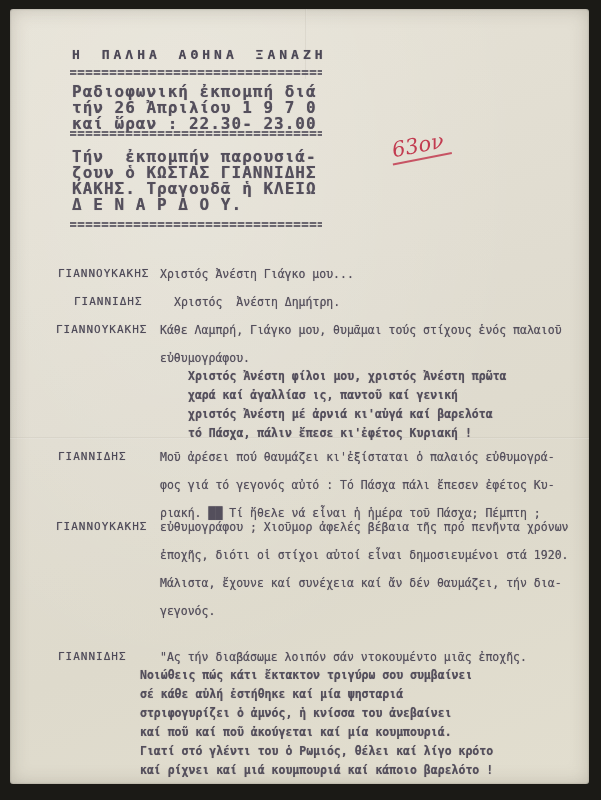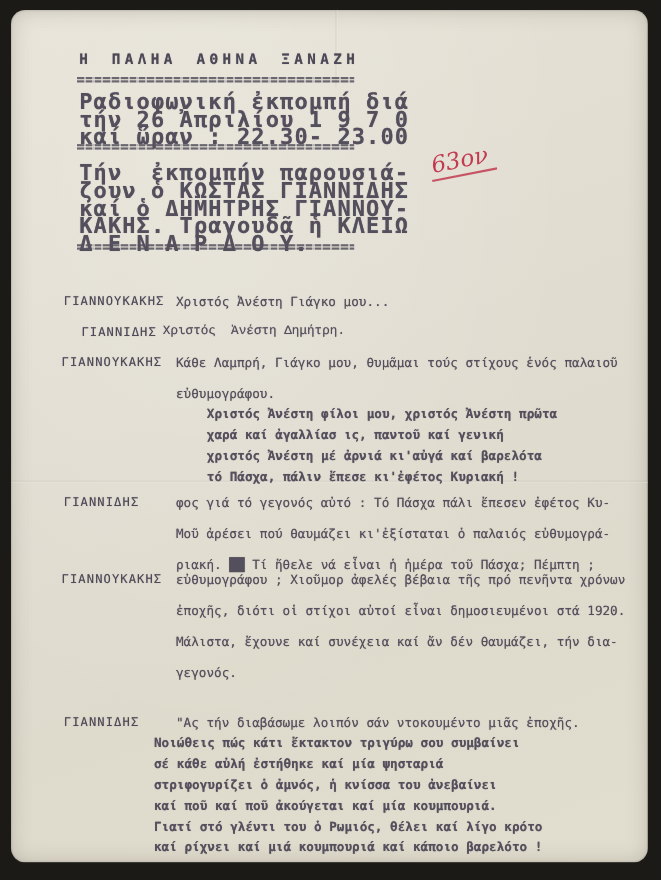--- a/index.html
+++ b/index.html
@@ -6,21 +6,21 @@
   body{
     width:601px;height:800px;overflow:hidden;position:relative;
     background:#1b1a16;
     font-family:"DejaVu Sans Mono","DejaVu Sans",monospace;
   }
   .paper{
     position:absolute; inset:9px 12px 16px 10px;
     background:
       radial-gradient(ellipse at 30% 20%, rgba(255,255,255,.18), rgba(0,0,0,0) 60%),
       linear-gradient(160deg,#e6e2d6 0%,#e0dcd0 45%,#dedacc 70%,#e2decf 100%);
-    border-radius:13px;
+    border-radius:3px;
     box-shadow: inset 0 0 18px rgba(90,85,70,.25), inset 0 0 2px rgba(0,0,0,.3);
   }
   .crease-h{position:absolute;left:0;right:0;top:428px;height:2px;
     background:linear-gradient(180deg,rgba(120,112,95,.14),rgba(255,255,255,.25));pointer-events:none;}
   .crease-v{position:absolute;left:295px;top:0;width:2px;height:70px;
     background:linear-gradient(90deg,rgba(120,112,95,.15),rgba(255,255,255,.2));pointer-events:none;}
 
   .tw{ color:#544f5c; text-shadow:0 0 .7px rgba(84,79,92,.65); white-space:pre; }
 
   .hdr-title{
@@ -33,21 +33,21 @@
     background-image:
       repeating-linear-gradient(90deg,#56525e 0 6px, rgba(86,82,94,.35) 6px 8px),
       repeating-linear-gradient(90deg,#56525e 0 6px, rgba(86,82,94,.35) 6px 8px);
     background-size:100% 2px,100% 2px;
     background-position:0 0,0 3px;
     background-repeat:no-repeat,no-repeat;
     opacity:.85;
   }
   .rule1{top:61px;} .rule2{top:122px;} .rule3{top:213px;}
 
-  .hdr-block{position:absolute; left:62px; font-size:20px; font-weight:bold;
+  .hdr-block{position:absolute; left:62px; font-size:16px; font-weight:bold;
     line-height:16px; color:#4e4a58; letter-spacing:1px;}
   .hdr-broadcast{top:75px;}
   .hdr-presenters{top:140px;}
   .hdr-block div{white-space:pre;}
 
   .annotation{
     position:absolute; left:380px; top:124px;
     font-family:"DejaVu Serif",serif; font-style:italic;
     font-size:21px; color:#c23b50;
     transform:rotate(-11deg);
@@ -80,48 +80,47 @@
       <div class="tw">Ραδιοφωνική ἐκπομπή διά</div>
       <div class="tw">τήν 26 Ἀπριλίου 1 9 7 0</div>
       <div class="tw">καί ὥραν : 22.30- 23.00</div>
     </div>
 
   <div class="rule rule2"></div>
 
   <div class="hdr-block hdr-presenters" id="presenters">
       <div class="tw">Τήν  ἐκπομπήν παρουσιά-</div>
       <div class="tw">ζουν ὁ ΚΩΣΤΑΣ ΓΙΑΝΝΙΔΗΣ</div>
-      <div class="tw">καί ὁ ΔΗΜΗΤΡΗΣ ΓΙΑΝΝΟΥ-</div>
       <div class="tw">ΚΑΚΗΣ. Τραγουδᾶ ἡ ΚΛΕΙΩ</div>
       <div class="tw">Δ Ε Ν Α Ρ Δ Ο Υ.</div>
     </div>
 
   <div class="rule rule3"></div>
 
   <div class="annotation">63ον</div>
 
   <div id="script-body">
       <div class="block" style="top: 251px; left: 0px;">
         <div class="speaker tw" style="left: 48px; top: 7px;">ΓΙΑΝΝΟΥΚΑΚΗΣ</div>
         <div class="lines tw lh-dialog" style="left: 150px;"><div>Χριστός Ἀνέστη Γιάγκο μου...</div></div>
       </div>
       <div class="block" style="top: 279px; left: 0px;">
         <div class="speaker tw" style="left: 64px; top: 7px;">ΓΙΑΝΝΙΔΗΣ</div>
-        <div class="lines tw lh-dialog" style="left: 138px; font-family: Liberation Mono, monospace;"><div>Χριστός  Ἀνέστη Δημήτρη.</div></div>
+        <div class="lines tw lh-dialog" style="left: 164px;"><div>Χριστός  Ἀνέστη Δημήτρη.</div></div>
       </div>
       <div class="block" style="top: 307px; left: 0px;">
         <div class="speaker tw" style="left: 46px; top: 7px;">ΓΙΑΝΝΟΥΚΑΚΗΣ</div>
         <div class="lines tw lh-dialog" style="left: 150px;"><div>Κάθε Λαμπρή, Γιάγκο μου, θυμᾶμαι τούς στίχους ἑνός παλαιοῦ</div><div>εὐθυμογράφου.</div></div>
       </div>
       <div class="block" style="top: 358px; left: 0px;">
         <div class="lines tw lh-verse" style="left: 178px;"><div>Χριστός Ἀνέστη φίλοι μου, χριστός Ἀνέστη πρῶτα</div><div>χαρά καί ἀγαλλίασ ις, παντοῦ καί γενική</div><div>χριστός Ἀνέστη μέ ἀρνιά κι'αὐγά καί βαρελότα</div><div>τό Πάσχα, πάλιν ἔπεσε κι'ἐφέτος Κυριακή !</div></div>
       </div>
       <div class="block" style="top: 434px; left: 0px;">
         <div class="speaker tw" style="left: 48px; top: 7px;">ΓΙΑΝΝΙΔΗΣ</div>
-        <div class="lines tw lh-dialog" style="left: 150px;"><div>φος γιά τό γεγονός αὐτό : Τό Πάσχα πάλι ἔπεσεν ἐφέτος Κυ-</div><div>Μοῦ ἀρέσει πού θαυμάζει κι'ἐξίσταται ὁ παλαιός εὐθυμογρά-</div><div>ριακή. ██ Τί ἤθελε νά εἶναι ἡ ἡμέρα τοῦ Πάσχα; Πέμπτη ;</div></div>
+        <div class="lines tw lh-dialog" style="left: 150px;"><div>Μοῦ ἀρέσει πού θαυμάζει κι'ἐξίσταται ὁ παλαιός εὐθυμογρά-</div><div>φος γιά τό γεγονός αὐτό : Τό Πάσχα πάλι ἔπεσεν ἐφέτος Κυ-</div><div>ριακή. ██ Τί ἤθελε νά εἶναι ἡ ἡμέρα τοῦ Πάσχα; Πέμπτη ;</div></div>
       </div>
       <div class="block" style="top: 504px; left: 0px;">
         <div class="speaker tw" style="left: 46px; top: 7px;">ΓΙΑΝΝΟΥΚΑΚΗΣ</div>
         <div class="lines tw lh-dialog" style="left: 150px;"><div>εὐθυμογράφου ; Χιοῦμορ ἀφελές βέβαια τῆς πρό πενῆντα χρόνων</div><div>ἐποχῆς, διότι οἱ στίχοι αὐτοί εἶναι δημοσιευμένοι στά 1920.</div><div>Μάλιστα, ἔχουνε καί συνέχεια καί ἄν δέν θαυμάζει, τήν δια-</div><div>γεγονός.</div></div>
       </div>
       <div class="block" style="top: 634px; left: 0px;">
         <div class="speaker tw" style="left: 48px; top: 7px;">ΓΙΑΝΝΙΔΗΣ</div>
         <div class="lines tw lh-dialog" style="left: 150px;"><div>"Ας τήν διαβάσωμε λοιπόν σάν ντοκουμέντο μιᾶς ἐποχῆς.</div></div>
       </div>
       <div class="block" style="top: 657px; left: 0px;">

